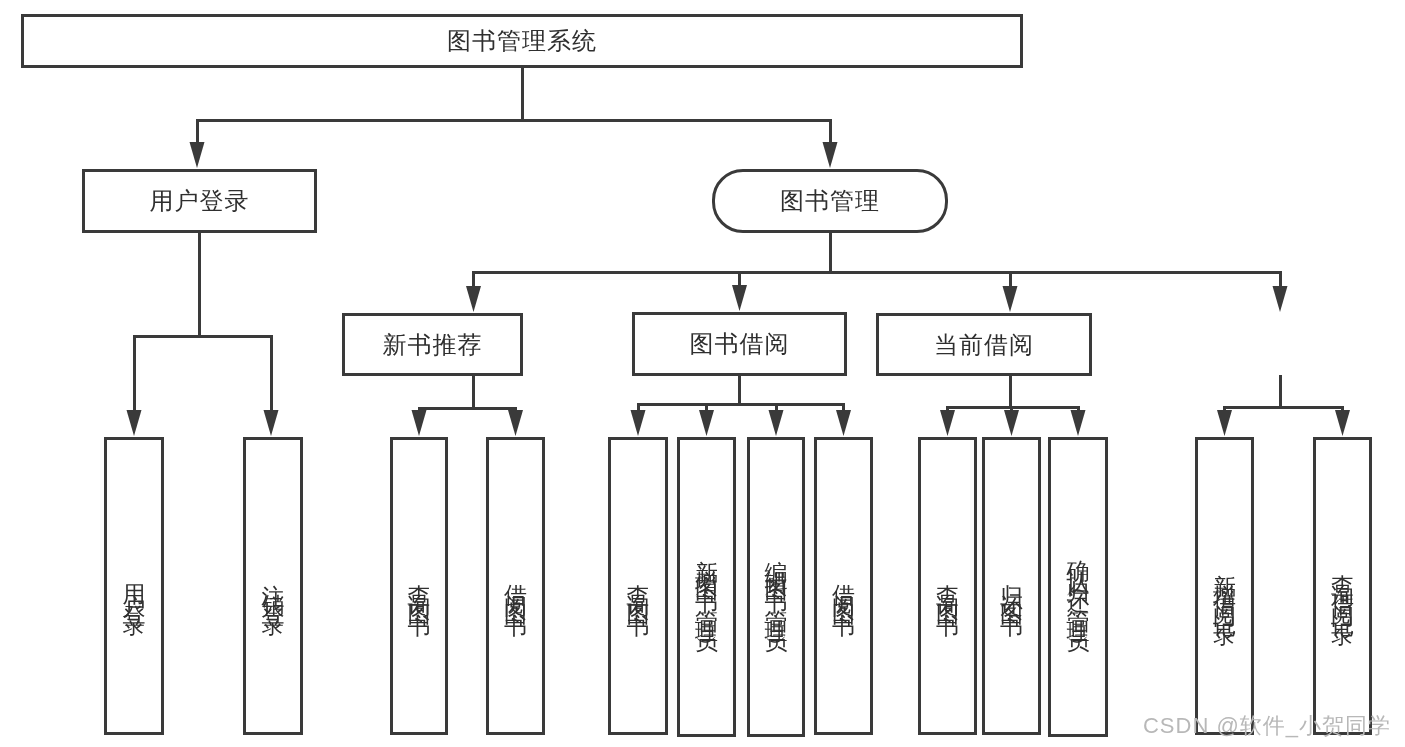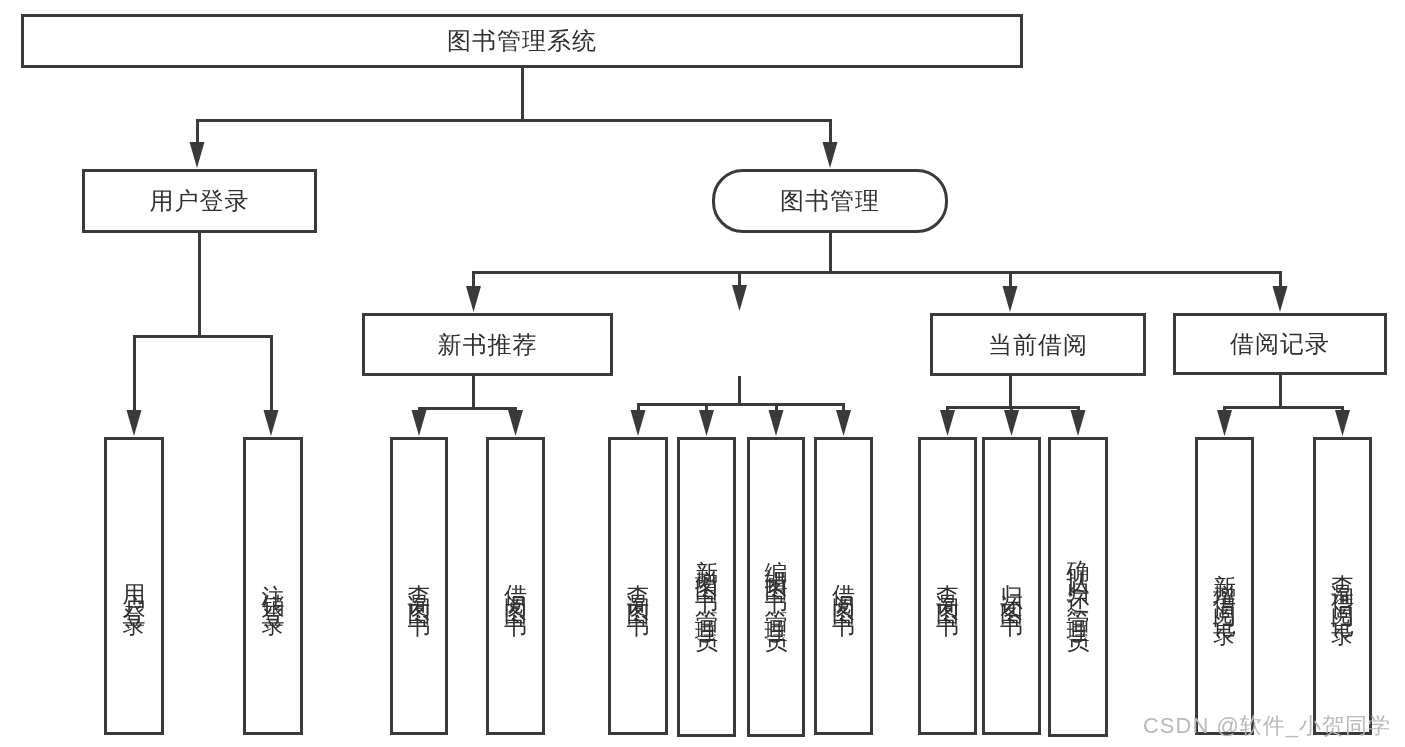--- a/index.html
+++ b/index.html
@@ -99,23 +99,23 @@
       <polygon points="1224.5,436 1217,410 1232,410"></polygon>
       <polygon points="1342.5,436 1335,410 1350,410"></polygon>
     </g>
   </svg>
 
   <div class="box hbox" style="left:21px;top:14px;width:1002px;height:54px;">图书管理系统</div>
 
   <div class="box hbox" style="left:82px;top:169px;width:235px;height:64px;">用户登录</div>
   <div class="box hbox" style="left:712px;top:169px;width:236px;height:64px;border-radius:31px;">图书管理</div>
 
-  <div class="box hbox" style="left:362px;top:313px;width:251px;height:63px;">新书推荐</div>
-  <div class="box hbox" style="left:930px;top:313px;width:216px;height:63px;">当前借阅</div>
-  <div class="box hbox" style="left:1173px;top:313px;width:214px;height:62px;">借阅记录</div>
+  <div class="box hbox" style="left:342px;top:313px;width:181px;height:63px;">新书推荐</div>
+  <div class="box hbox" style="left:632px;top:312px;width:215px;height:64px;">图书借阅</div>
+  <div class="box hbox" style="left:876px;top:313px;width:216px;height:63px;">当前借阅</div>
 
   <div class="box vbox" style="left:104px;top:437px;width:60px;height:298px;">
     <span class="vtext">用户登录</span>
   </div>
   <div class="box vbox" style="left:243px;top:437px;width:60px;height:298px;">
     <span class="vtext">注销登录</span>
   </div>
   <div class="box vbox" style="left:390px;top:437px;width:58px;height:298px;">
     <span class="vtext">查询图书</span>
   </div>

